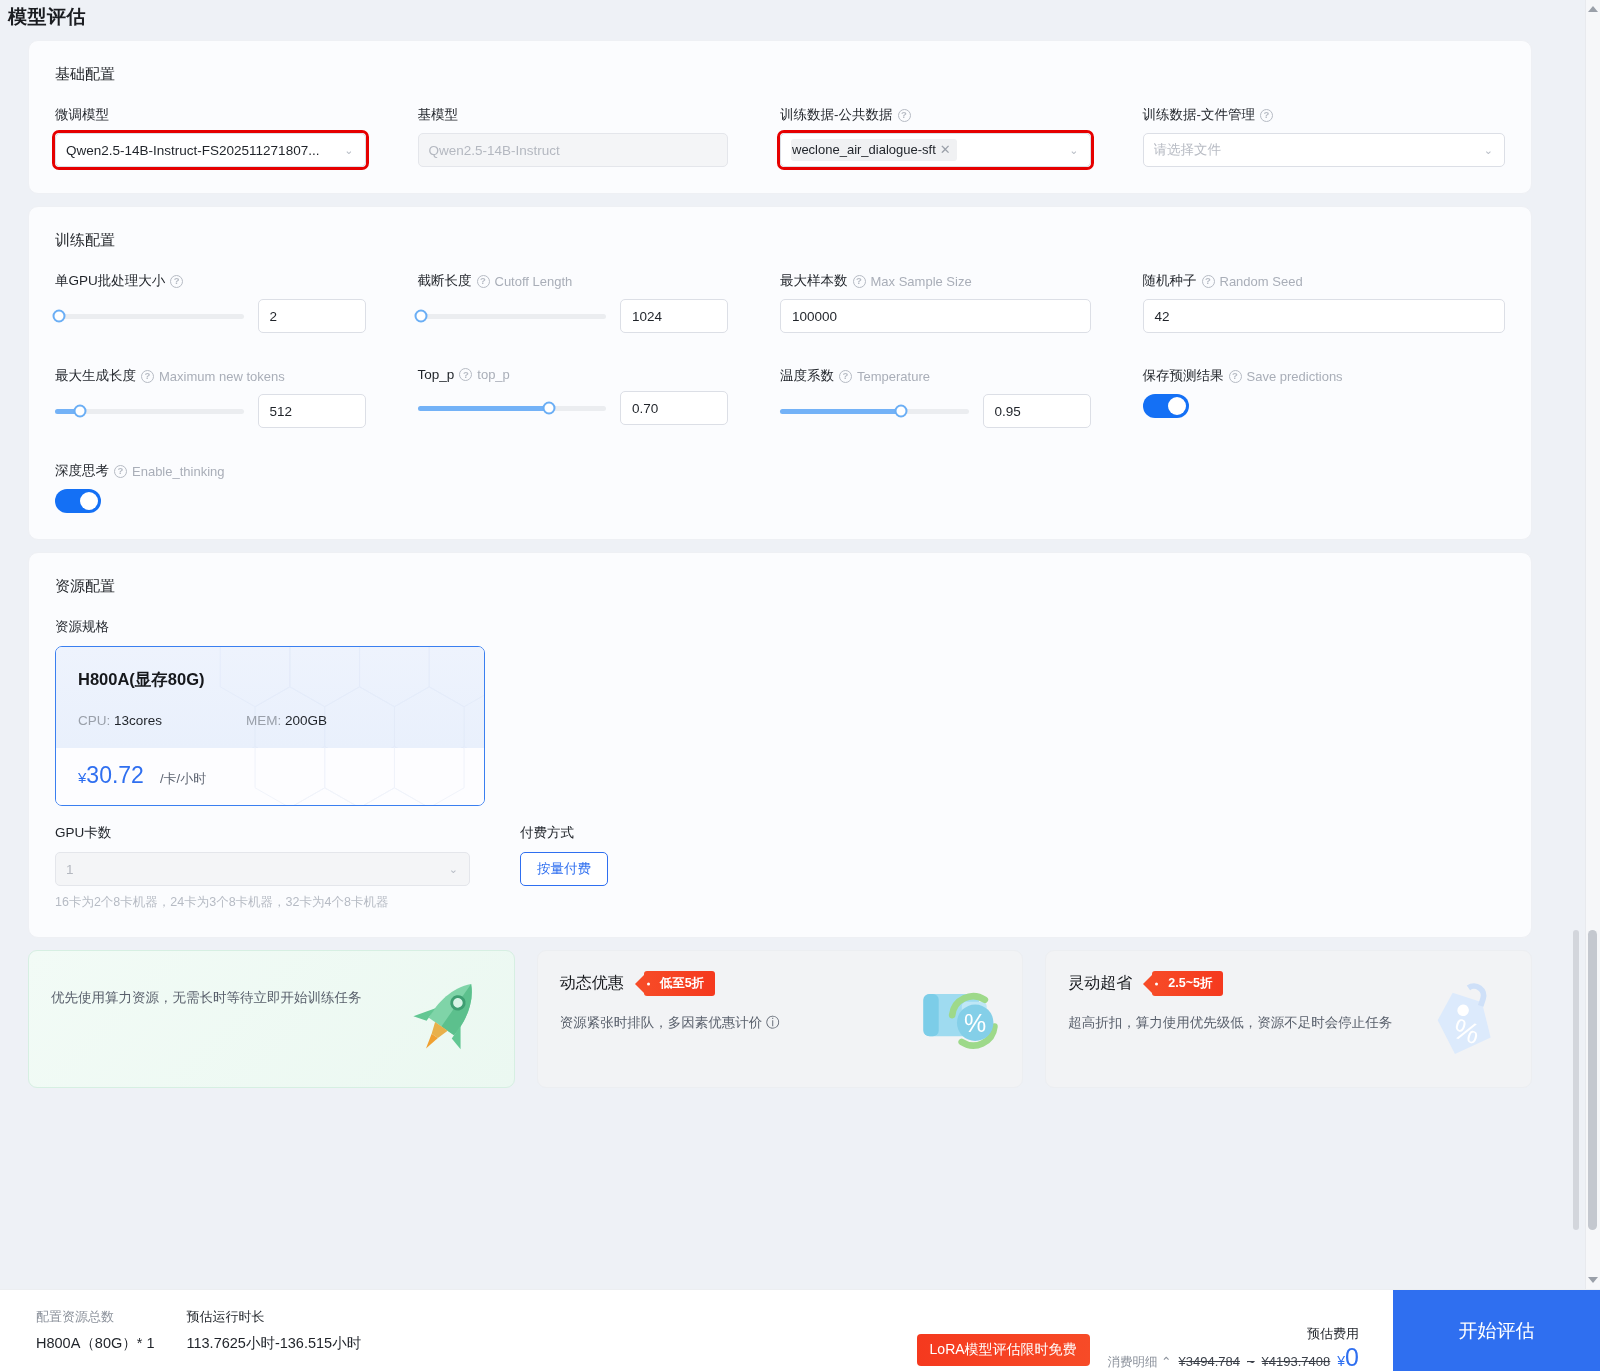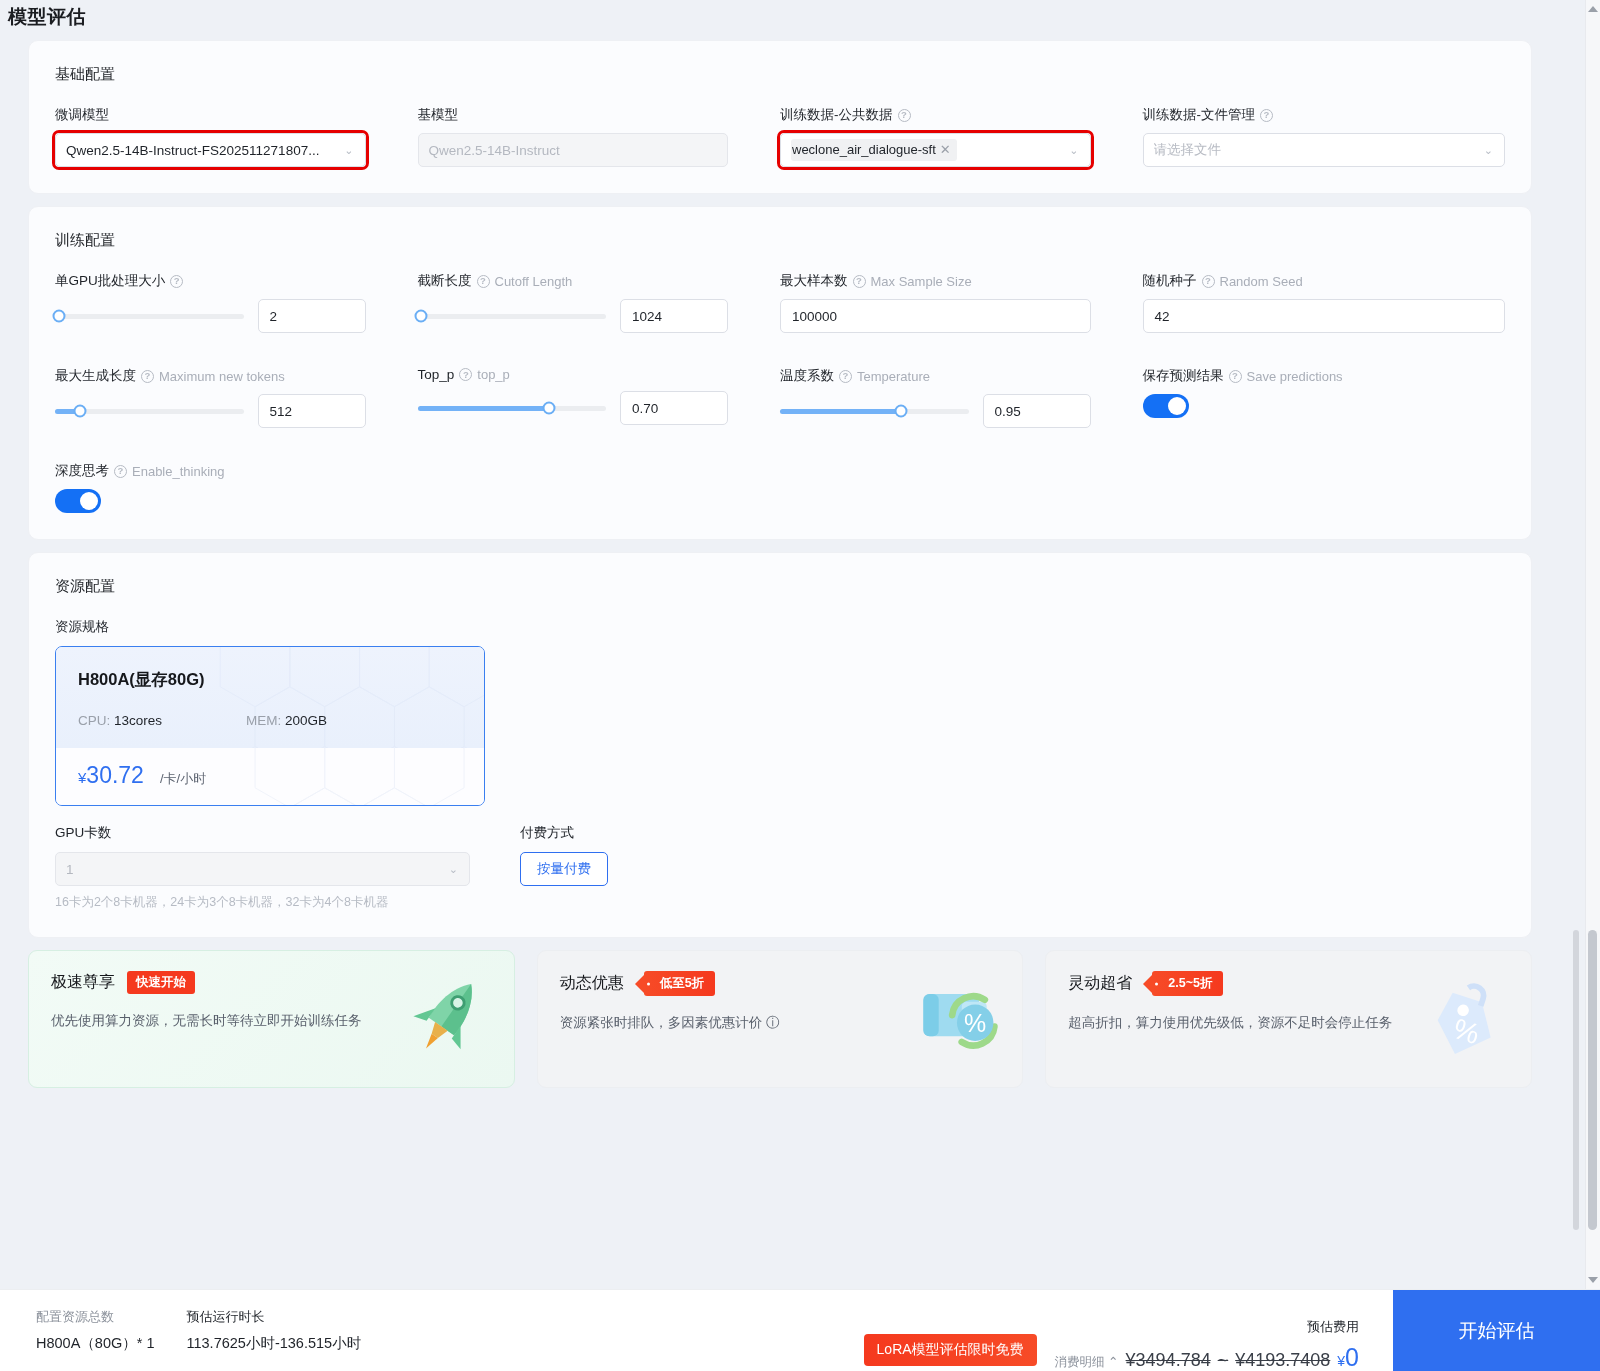--- a/index.html
+++ b/index.html
@@ -175,23 +175,23 @@
 
   .foot-right {
     margin-left: auto; display: flex; align-items: flex-end; gap: 18px; padding-right: 0;
   }
   .lora-badge {
     background: linear-gradient(90deg,#f5391e,#f74b27); color: #fff;
     font-size: 14px; padding: 7px 13px; border-radius: 4px; margin-bottom: 6px;
   }
   .cost-wrap { text-align: right; }
   .cost-lab { font-size: 13px; color: #1f2329; }
-  .cost-line { display: flex; align-items: baseline; gap: 7px; margin-top: 7px; }
+  .cost-line { display: flex; align-items: baseline; gap: 7px; }
   .detail-link { font-size: 12.5px; color: #8b919b; cursor: pointer; }
-  .strike { font-size: 18px; color: #3a3f48; text-decoration: line-through; }
+  .strike { font-size: 13px; color: #3a3f48; text-decoration: line-through; }
   .final { color: #2f6ff0; }
   .final .y { font-size: 14px; }
   .final .num { font-size: 25px; }
   .start-btn {
     width: 207px; height: 82px; background: #2f6ff0; color: #fff;
     font-size: 19px; display: flex; align-items: center; justify-content: center;
     cursor: pointer; margin-left: 16px;
   }
 
   
@@ -473,24 +473,20 @@
         <div style="margin-left:50px;">
           <div class="sub-label">付费方式</div>
           <div class="payway-btn">按量付费</div>
         </div>
       </div>
     </div>
 
     <div class="promos">
 
       <div class="promo green">
-        <div class="promo-head">
-          <span class="promo-title">极速尊享</span>
-          <span class="badge-plain">快速开始</span>
-        </div>
         <div class="promo-desc">优先使用算力资源，无需长时等待立即开始训练任务</div>
         <svg class="promo-art" viewBox="0 0 100 100">
           <g transform="rotate(35 50 50)">
             <path d="M50 8 C64 22 68 44 66 62 L34 62 C32 44 36 22 50 8 Z" fill="#7fd4a8"></path>
             <path d="M50 8 C64 22 68 44 66 62 L50 62 Z" fill="#5cc08d"></path>
             <circle cx="50" cy="32" r="8" fill="#3e9e72"></circle>
             <circle cx="50" cy="32" r="5" fill="#d8f3e6"></circle>
             <path d="M34 50 L20 70 L34 66 Z" fill="#62c793"></path>
             <path d="M66 50 L80 70 L66 66 Z" fill="#62c793"></path>
             <path d="M42 62 L58 62 L54 74 L46 74 Z" fill="#e8b04a"></path>

